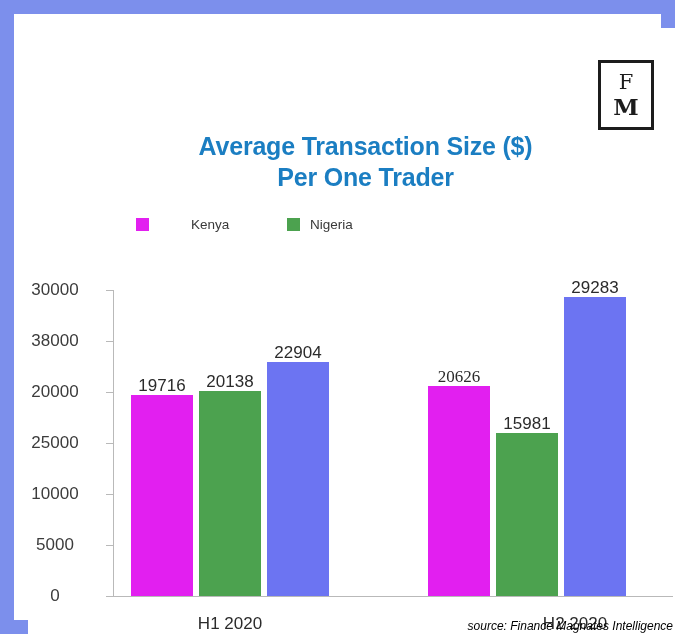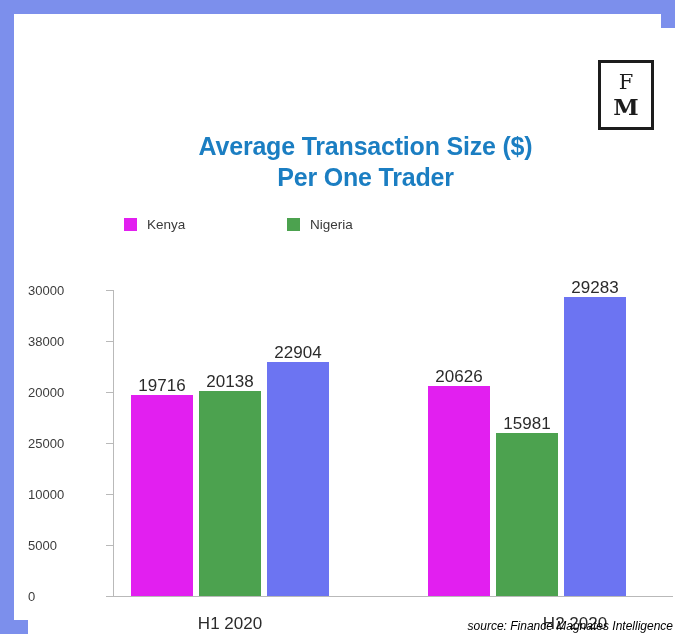--- a/index.html
+++ b/index.html
@@ -86,21 +86,21 @@
     width: 470px;
     height: 22px;
   }
   .legend-item {
     position: absolute;
     top: 0;
     display: flex;
     align-items: center;
     height: 22px;
   }
-  .legend-item.i0 { left: 0px; }
+  .legend-item.i0 { left: 12px; gap: 32px; }
   .legend-item.i1 { left: 163px; text-align: center; }
   .legend-item.i2 { left: 310px; }
   .swatch {
     width: 13px;
     height: 13px;
     margin-right: 10px;
     flex: 0 0 auto;
   }
   .legend-label {
     font-size: 13.5px;
@@ -148,24 +148,24 @@
   }
   .ylabels {
     position: absolute;
     left: 0px;
     top: 0px;
     width: 78px;
     height: 330px;
   }
   .ylabels span {
     position: absolute;
-    right: 0px;
+    right: 12px;
     width: 78px;
-    text-align: left;
-    font-size: 13px;
+    text-align: center;
+    font-size: 17px;
     color: #3c3c3c;
     transform: translateY(-50%);
   }
 
   .bar {
     position: absolute;
     bottom: 0;
   }
   .bar-label {
     position: absolute;
@@ -244,21 +244,21 @@
           <div class="tick" style="top: 51px;"></div>
           <div class="tick" style="top: 0px;"></div>
           <div class="bar" style="left: 18px; width: 62px; height: 201.103px; background: rgb(226, 31, 240);"></div>
           <div class="bar-label" style="left: 49px; top: 85.8968px;">19716</div>
           <div class="bar" style="left: 86px; width: 62px; height: 205.408px; background: rgb(76, 162, 79);"></div>
           <div class="bar-label" style="left: 117px; top: 81.5924px;">20138</div>
           <div class="bar" style="left: 154px; width: 62px; height: 233.621px; background: rgb(108, 116, 242);"></div>
           <div class="bar-label" style="left: 185px; top: 53.3792px;">22904</div>
           <div class="cat-label" style="left: 117px; top: 324px;">H1 2020</div>
           <div class="bar" style="left: 315px; width: 62px; height: 210.385px; background: rgb(226, 31, 240);"></div>
-          <div class="bar-label" style="left: 346px; top: 76.6148px;">20626</div>
+          <div class="bar-label" style="left: 346px; top: 76.6148px; font-family: Liberation Serif, serif;">20626</div>
           <div class="bar" style="left: 383px; width: 62px; height: 163.006px; background: rgb(76, 162, 79);"></div>
           <div class="bar-label" style="left: 414px; top: 123.994px;">15981</div>
           <div class="bar" style="left: 451px; width: 62px; height: 298.687px; background: rgb(108, 116, 242);"></div>
           <div class="bar-label" style="left: 482px; top: -11.6866px;">29283</div>
           <div class="cat-label" style="left: 414px; top: 324px; margin-left: 48px;">H2 2020</div>
         </div>
     </div>
 
     <div class="source">source: Finance Magnates Intelligence</div>
 

